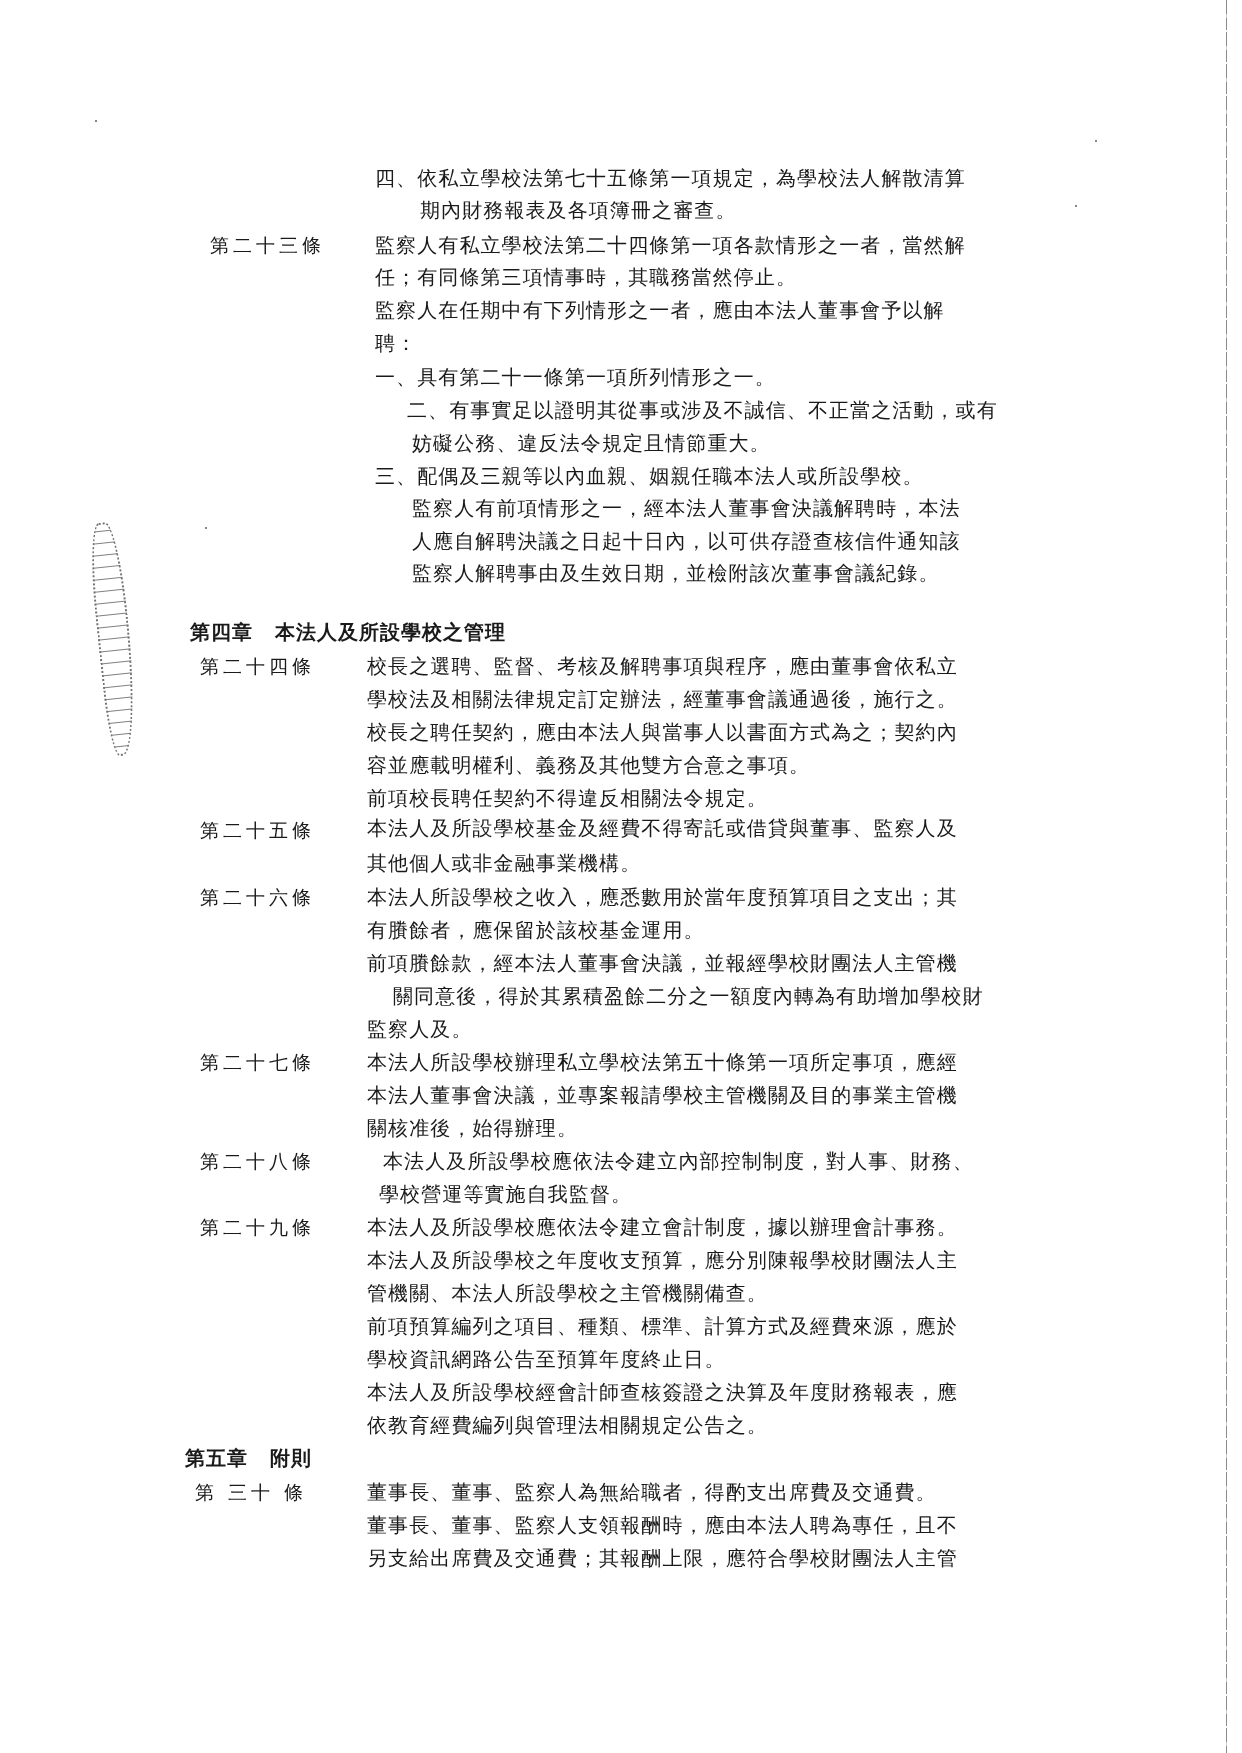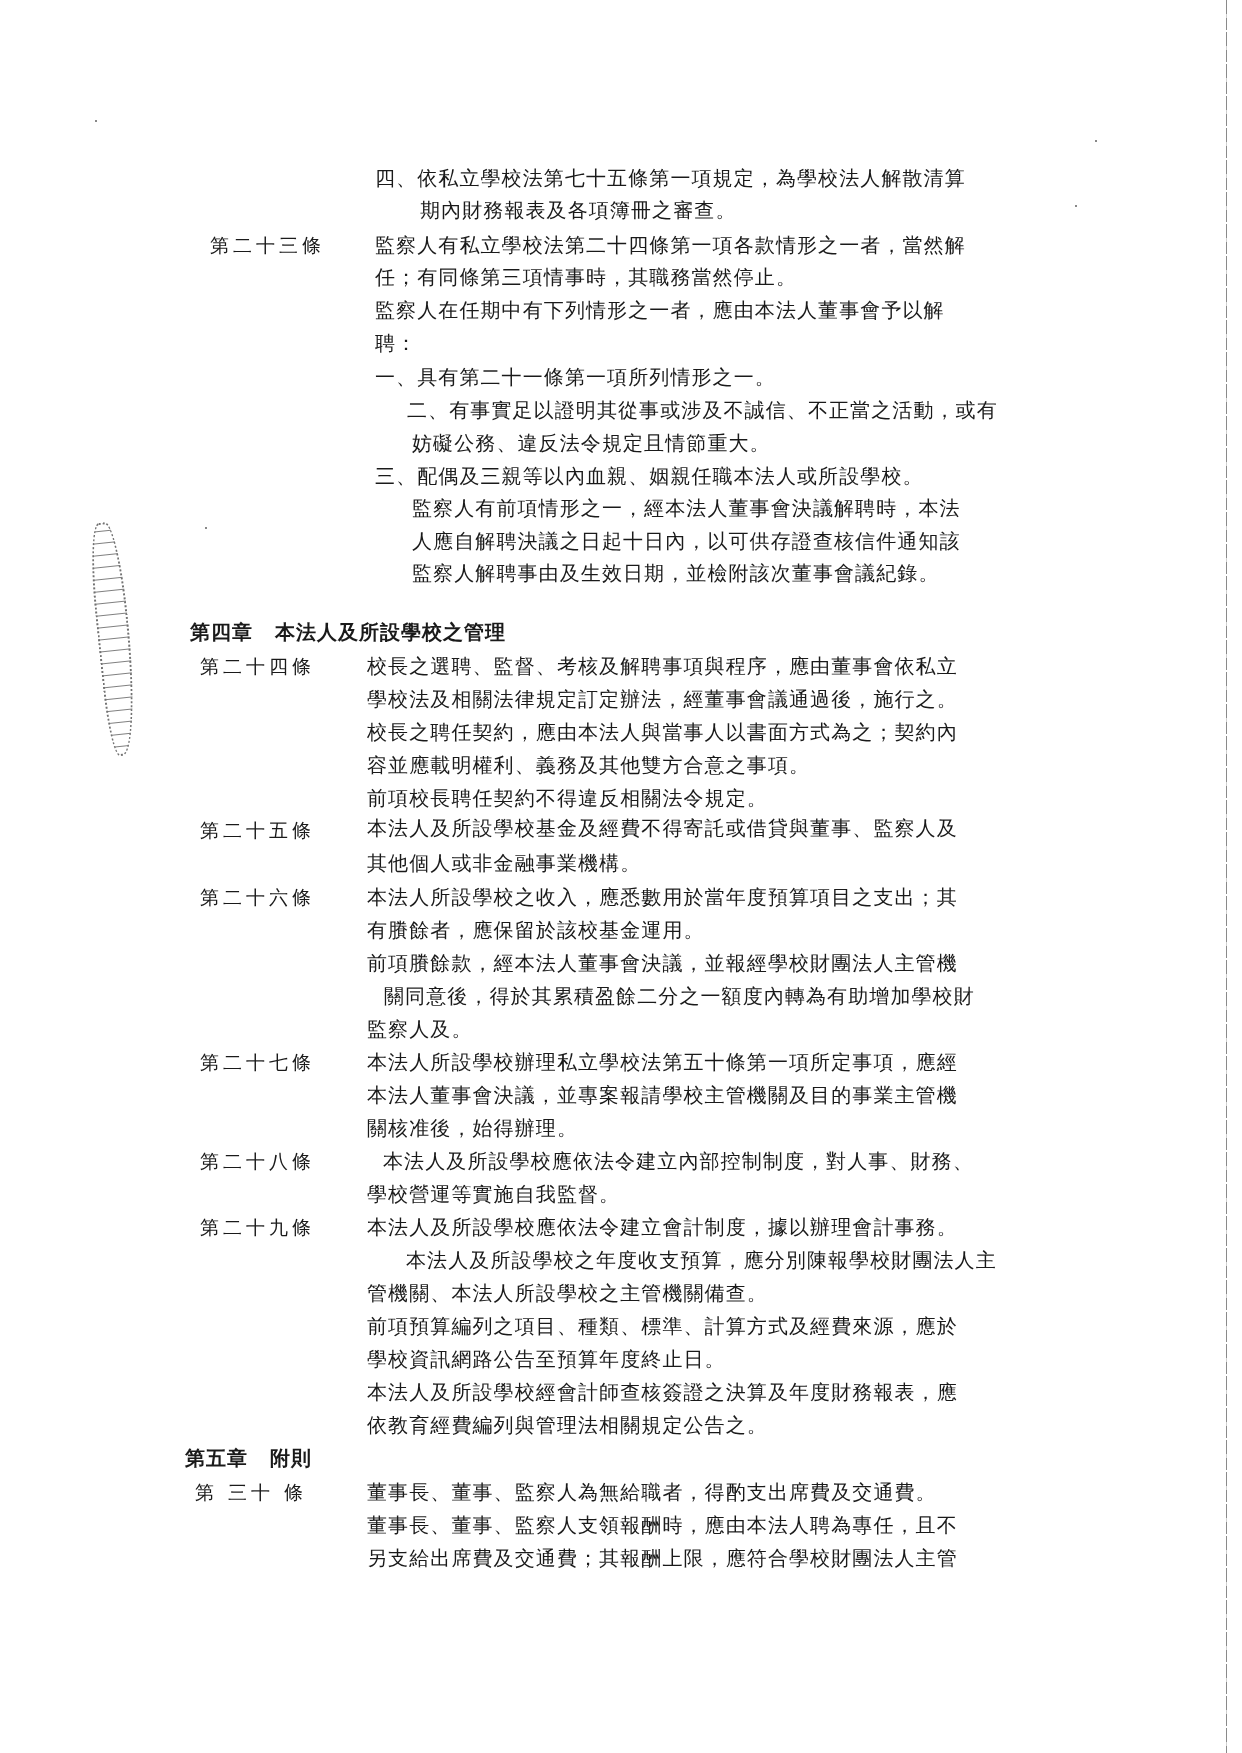--- a/index.html
+++ b/index.html
@@ -59,32 +59,32 @@
       <div class="line" style="left: 367px; top: 720px;">校長之聘任契約，應由本法人與當事人以書面方式為之；契約內</div>
       <div class="line" style="left: 367px; top: 753px;">容並應載明權利、義務及其他雙方合意之事項。</div>
       <div class="line" style="left: 367px; top: 786px;">前項校長聘任契約不得違反相關法令規定。</div>
       <div class="label" style="left: 200px; top: 818px;">第二十五條</div>
       <div class="line" style="left: 367px; top: 818px; font-family: Liberation Mono, monospace;">本法人及所設學校基金及經費不得寄託或借貸與董事、監察人及</div>
       <div class="line" style="left: 367px; top: 851px;">其他個人或非金融事業機構。</div>
       <div class="label" style="left: 200px; top: 885px;">第二十六條</div>
       <div class="line" style="left: 367px; top: 885px;">本法人所設學校之收入，應悉數用於當年度預算項目之支出；其</div>
       <div class="line" style="left: 367px; top: 918px;">有賸餘者，應保留於該校基金運用。</div>
       <div class="line" style="left: 367px; top: 951px;">前項賸餘款，經本法人董事會決議，並報經學校財團法人主管機</div>
-      <div class="line" style="left: 367px; top: 984px; padding-left: 17px;">關同意後，得於其累積盈餘二分之一額度內轉為有助增加學校財</div>
+      <div class="line" style="left: 376px; top: 984px; padding-left: 17px;">關同意後，得於其累積盈餘二分之一額度內轉為有助增加學校財</div>
       <div class="line" style="left: 367px; top: 1017px;">監察人及。</div>
       <div class="label" style="left: 200px; top: 1050px;">第二十七條</div>
       <div class="line" style="left: 367px; top: 1050px;">本法人所設學校辦理私立學校法第五十條第一項所定事項，應經</div>
       <div class="line" style="left: 367px; top: 1083px;">本法人董事會決議，並專案報請學校主管機關及目的事業主管機</div>
       <div class="line" style="left: 367px; top: 1116px;">關核准後，始得辦理。</div>
       <div class="label" style="left: 200px; top: 1149px;">第二十八條</div>
       <div class="line" style="left: 367px; top: 1149px; margin-left: 16px;">本法人及所設學校應依法令建立內部控制制度，對人事、財務、</div>
-      <div class="line" style="left: 367px; top: 1182px;">學校營運等實施自我監督。</div>
+      <div class="line" style="left: 379px; top: 1182px;">學校營運等實施自我監督。</div>
       <div class="label" style="left: 200px; top: 1215px;">第二十九條</div>
       <div class="line" style="left: 367px; top: 1215px;">本法人及所設學校應依法令建立會計制度，據以辦理會計事務。</div>
-      <div class="line" style="left: 367px; top: 1248px; margin-left: 39px;">本法人及所設學校之年度收支預算，應分別陳報學校財團法人主</div>
+      <div class="line" style="left: 367px; top: 1248px;">本法人及所設學校之年度收支預算，應分別陳報學校財團法人主</div>
       <div class="line" style="left: 367px; top: 1281px;">管機關、本法人所設學校之主管機關備查。</div>
       <div class="line" style="left: 367px; top: 1314px;">前項預算編列之項目、種類、標準、計算方式及經費來源，應於</div>
       <div class="line" style="left: 367px; top: 1347px;">學校資訊網路公告至預算年度終止日。</div>
       <div class="line" style="left: 367px; top: 1380px;">本法人及所設學校經會計師查核簽證之決算及年度財務報表，應</div>
       <div class="line" style="left: 367px; top: 1413px;">依教育經費編列與管理法相關規定公告之。</div>
       <div class="chapter" style="left: 185px; top: 1446px;"><span>第五章</span><span class="sep"></span><span>附則</span></div>
       <div class="label" style="left: 195px; top: 1480px;">第 三十 條</div>
       <div class="line" style="left: 367px; top: 1480px;">董事長、董事、監察人為無給職者，得酌支出席費及交通費。</div>
       <div class="line" style="left: 367px; top: 1513px;">董事長、董事、監察人支領報酬時，應由本法人聘為專任，且不</div>
       <div class="line" style="left: 367px; top: 1546px;">另支給出席費及交通費；其報酬上限，應符合學校財團法人主管</div>

